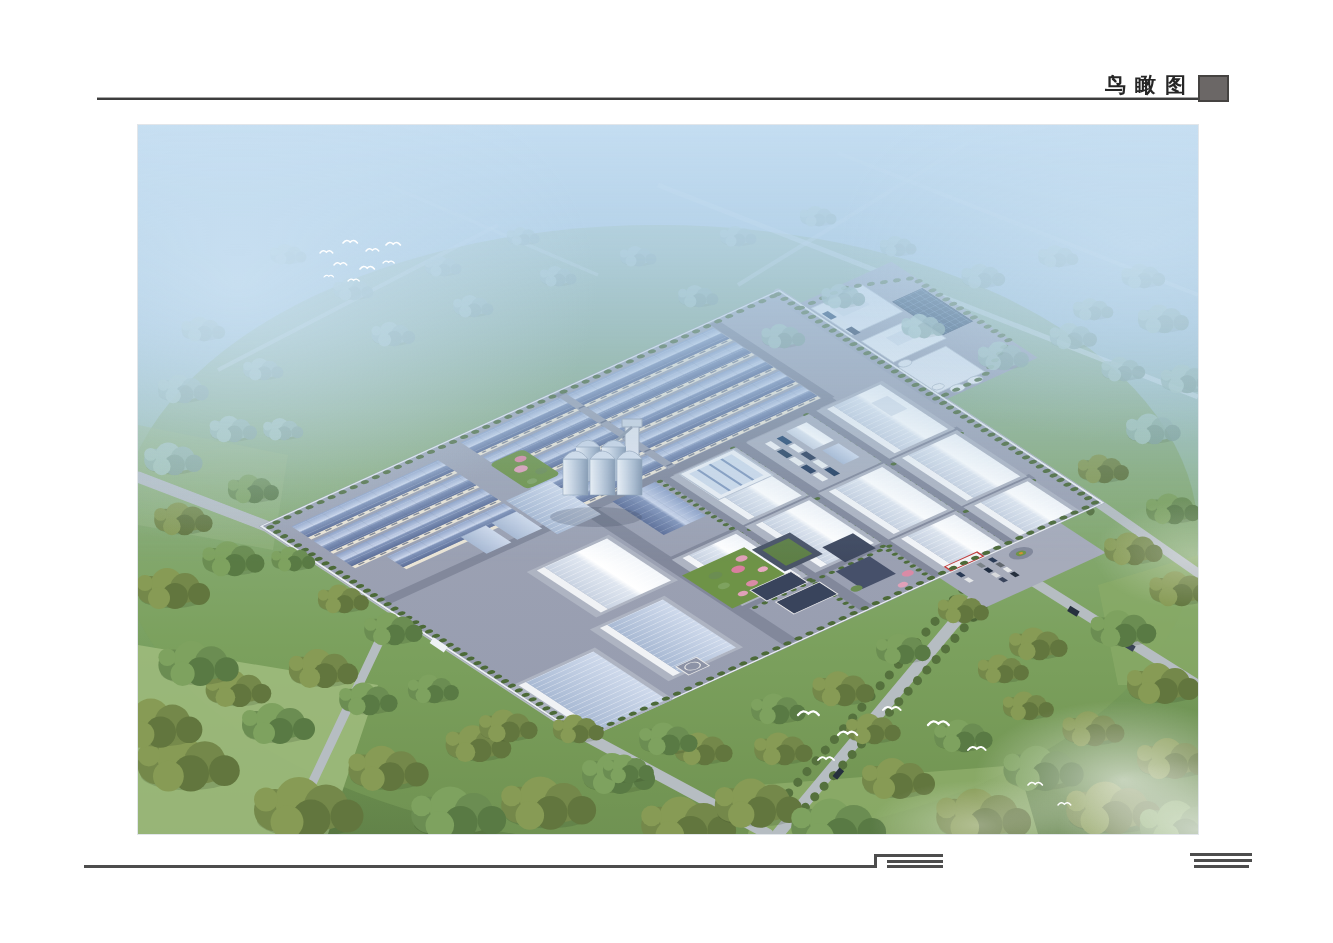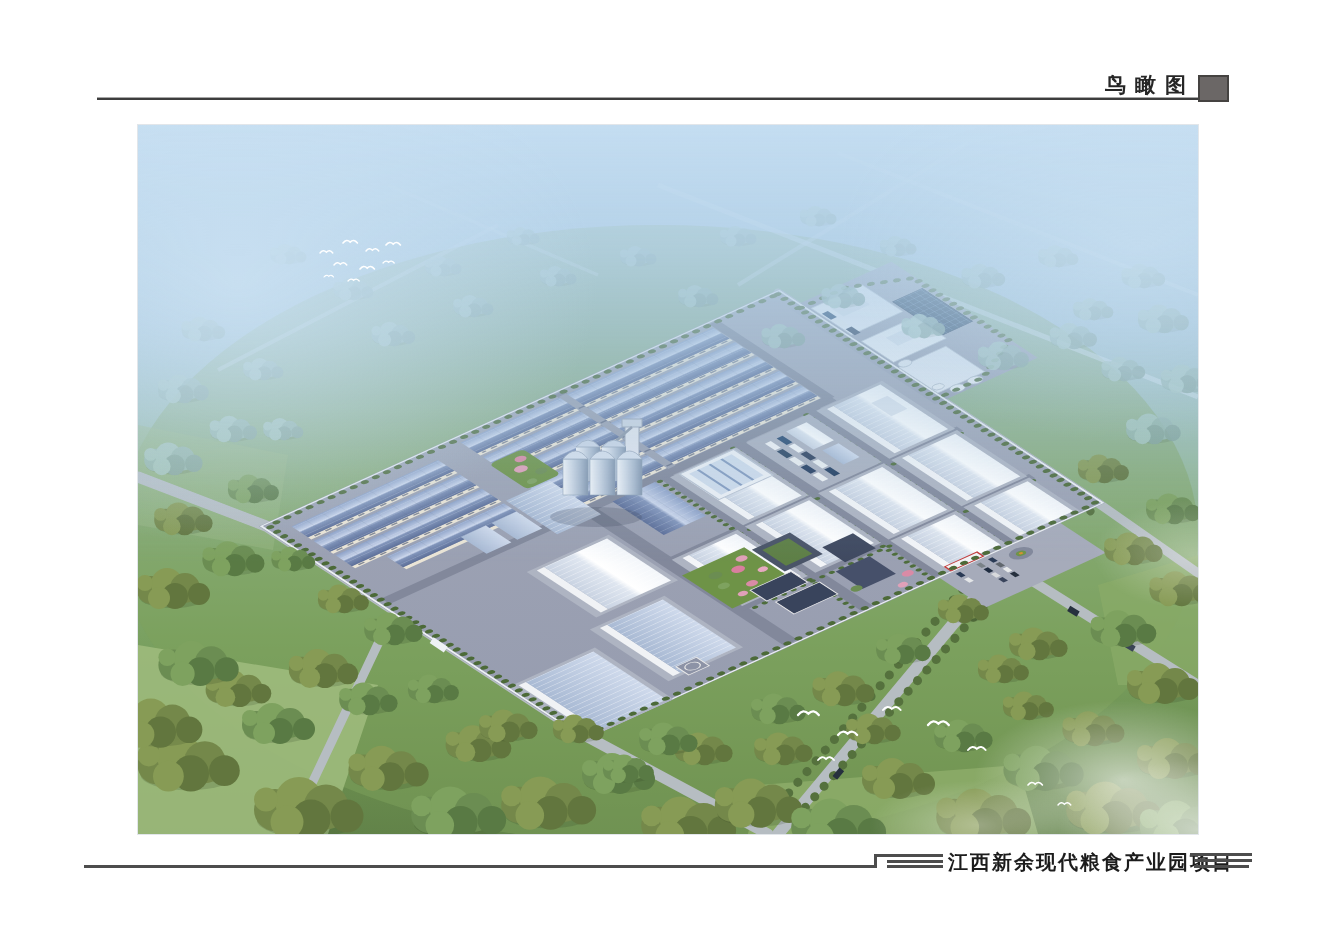--- a/index.html
+++ b/index.html
@@ -552,17 +552,16 @@
           <use href="#bird" transform="translate(920 680) scale(0.8)"></use>
     </g>
   </svg>
   </div>
 
   <div class="ftr-bar ftr-long"></div>
   <div class="ftr-step"></div>
   <div class="ftr-bar ftr-t1"></div>
   <div class="ftr-bar ftr-t2"></div>
   <div class="ftr-bar ftr-t3"></div>
-  <div class="ftr-text">江西新余现代粮食产业园项目</div>
   <div class="ftr-bar ftr-r1"></div>
   <div class="ftr-bar ftr-r2"></div>
   <div class="ftr-bar ftr-r3"></div>
 </div>
 
 </body></html>

